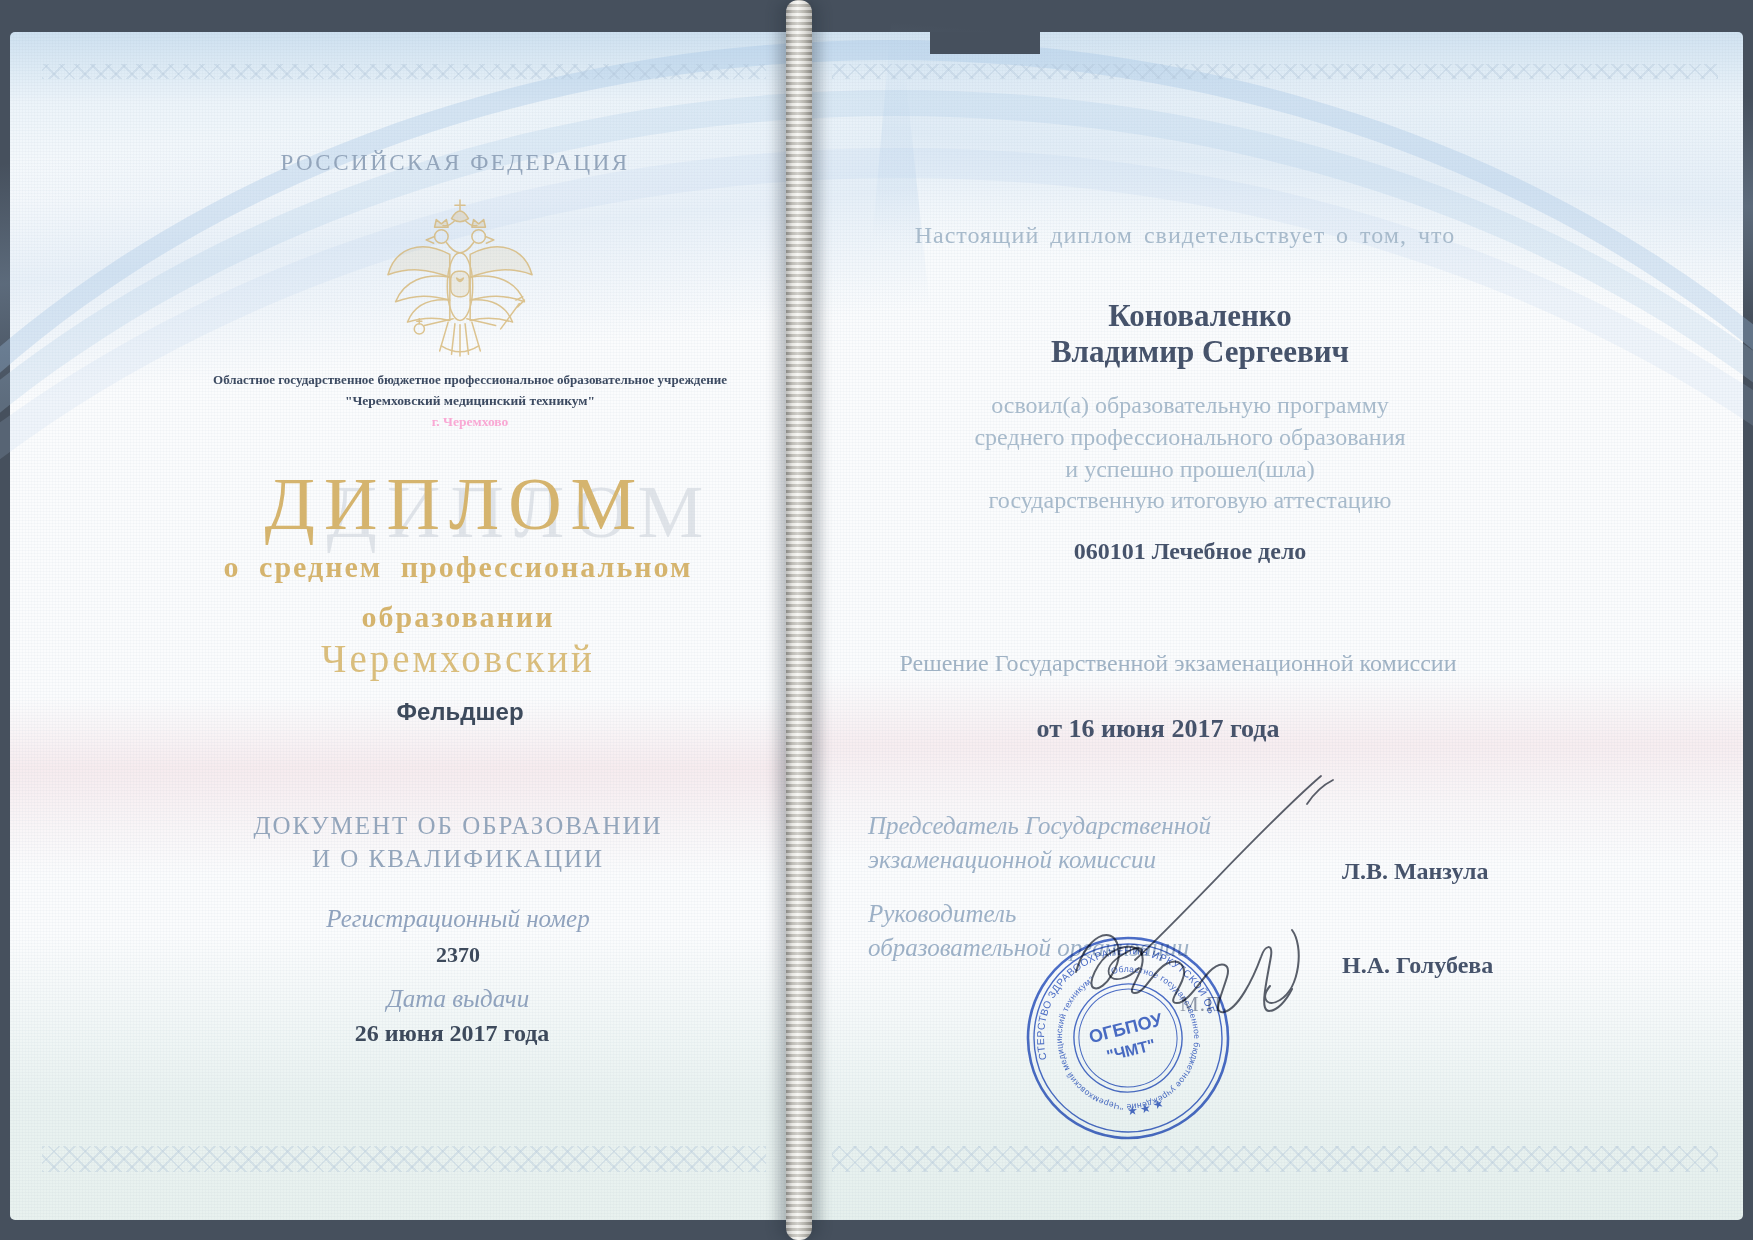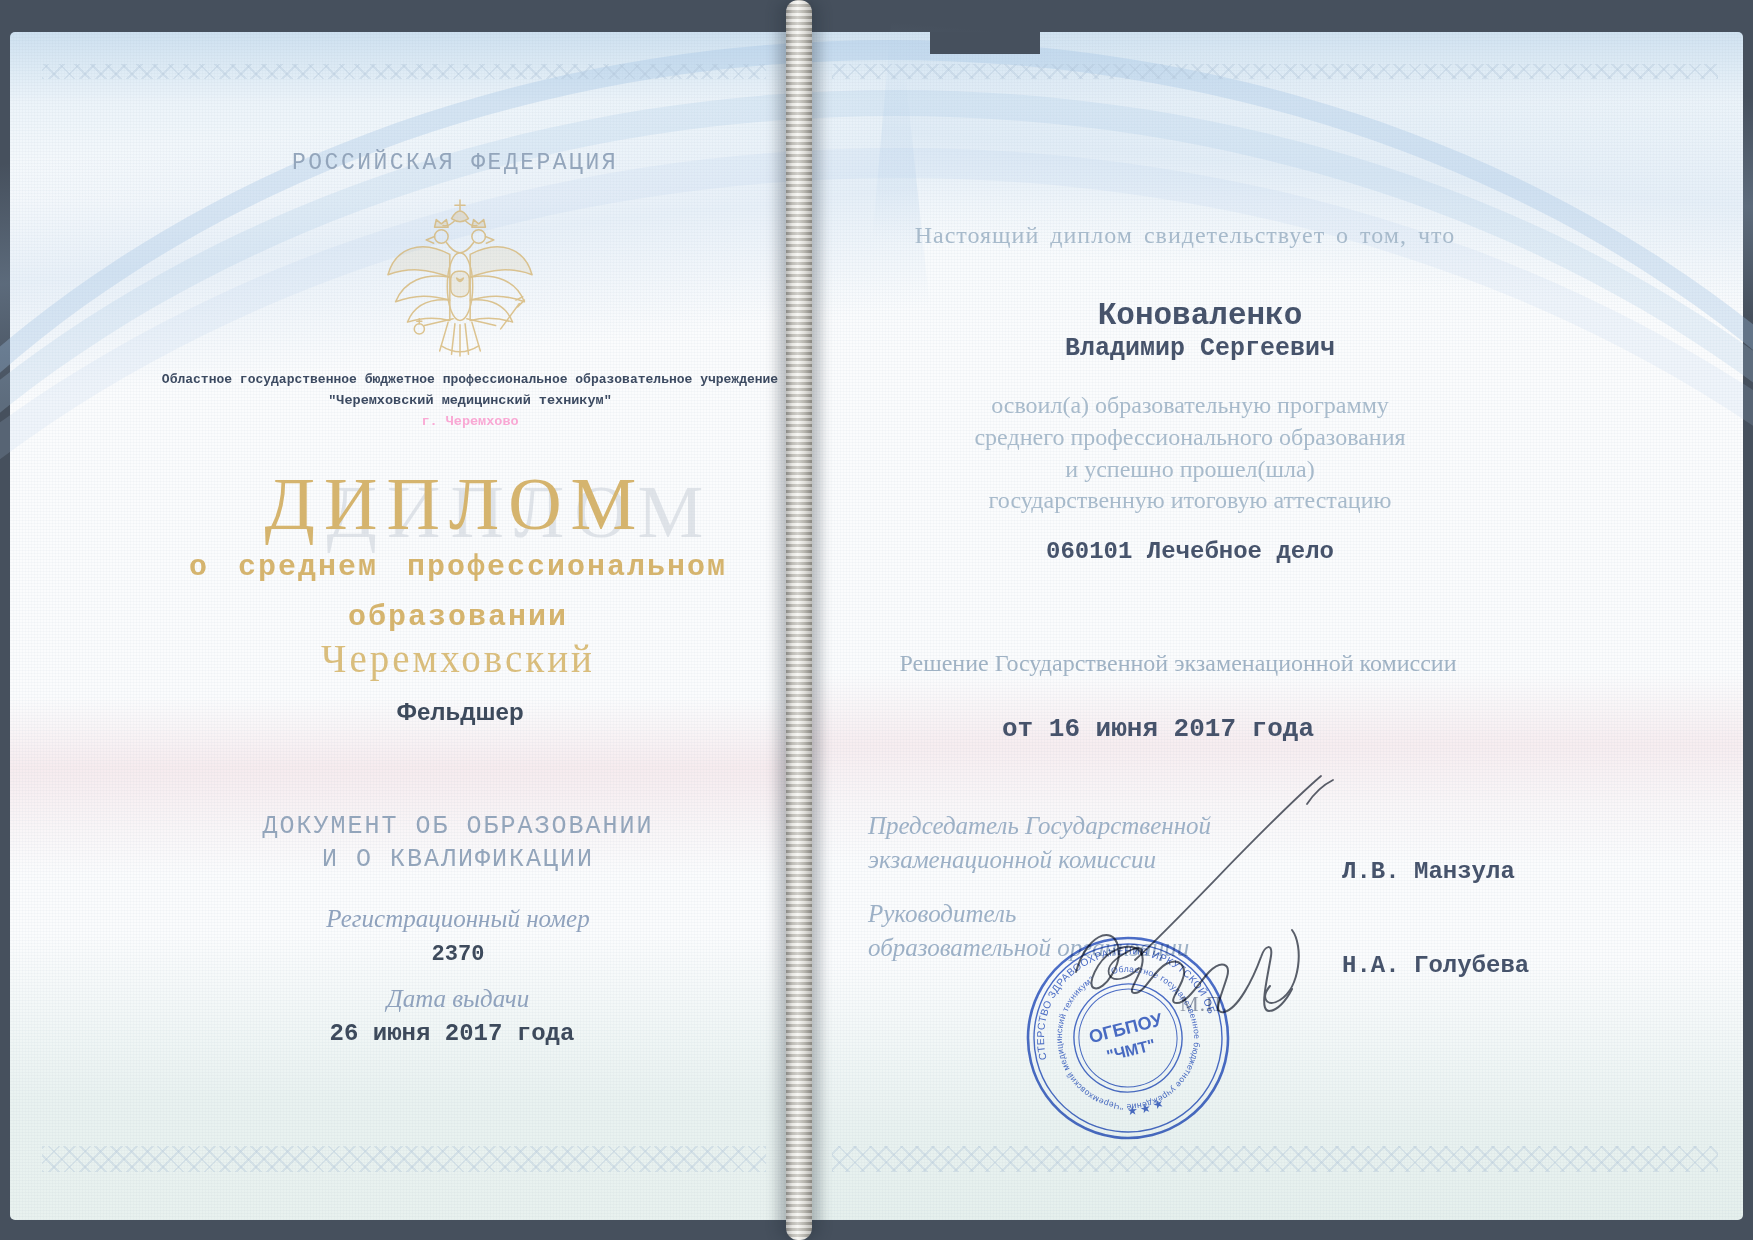--- a/index.html
+++ b/index.html
@@ -46,23 +46,23 @@
     background:
       repeating-linear-gradient(0deg, rgba(255,255,255,.4) 0 3px, rgba(120,118,112,.28) 3px 6px),
       linear-gradient(90deg,#8f8f8c 0%,#d9d7d1 25%,#f3f2ed 45%,#d0cec7 70%,#8e8c86 100%);
     box-shadow:-9px 0 12px rgba(40,50,60,.28), 9px 0 12px rgba(40,50,60,.28);
   }
   .cover-notch{position:absolute;left:930px;top:32px;width:110px;height:22px;background:#46505d;}
   
   .c{position:absolute;transform:translateX(-50%);text-align:center;white-space:pre;}
   .l{position:absolute;white-space:pre;}
   .it{font-style:italic;}
-  .b{font-weight:bold;font-family:Liberation Mono, monospace;}
+  .b{font-weight:bold;}
   .gold{color:#d5b46e;}
-  .mblue{color:#93a5bb;font-family:Liberation Mono, monospace;}
+  .mblue{color:#93a5bb;}
   .lblue{color:#a7bacb;text-align:right;}
   .red{color:#c4766b;}
   .ghost{color:#c6cdd6;opacity:.5;}
   svg.emblem{position:absolute;left:460px;top:195px;transform:translateX(-50%);opacity:.85;}
   svg.stampsvg{position:absolute;left:1012px;top:922px;transform:rotate(-14deg);mix-blend-mode:multiply;opacity:.92;}
   svg.sig{position:absolute;mix-blend-mode:multiply;}
 </style>
 </head>
 <body>
 
@@ -136,21 +136,21 @@
 
   <div class="c it" style="left:458px;top:905px;font-size:25px;color:#8fa2bd;">Регистрационный номер</div>
   <div class="c b" style="left:458px;top:942px;font-size:22px;color:#3d4a5c;">2370</div>
 
   <div class="c it" style="left:458px;top:985px;font-size:25px;color:#8fa2bd;">Дата выдачи</div>
   <div class="c b" style="left:452px;top:1020px;font-size:24px;color:#3d4a5c;">26 июня 2017 года</div>
 
   <div class="c lblue" style="left:1185px;top:222px;font-size:24px;letter-spacing:1px;word-spacing:4px;">Настоящий диплом свидетельствует о том, что</div>
 
   <div class="c b" style="left:1200px;top:298px;font-size:31px;color:#46536b;">Коноваленко</div>
-  <div class="c b" style="left:1200px;top:334px;font-size:25px;color:#46536b;text-align:right;">Владимир Сергеевич</div>
+  <div class="c b" style="left:1200px;top:334px;font-size:31px;color:#46536b;text-align:right;">Владимир Сергеевич</div>
 
   <div class="c lblue" style="left:1190px;top:424px;font-size:24px;">среднего профессионального образования</div>
   <div class="c lblue" style="left:1190px;top:392px;font-size:24px;">освоил(а) образовательную программу</div>
   <div class="c lblue" style="left:1190px;top:456px;font-size:24px;">и успешно прошел(шла)</div>
   <div class="c lblue" style="left:1190px;top:487px;font-size:24px;">государственную итоговую аттестацию</div>
 
   <div class="c b" style="left:1190px;top:538px;font-size:24px;color:#46536b;">060101 Лечебное дело</div>
 
   <div class="c" style="left:1178px;top:650px;font-size:24px;color:#9fb2c4;">Решение Государственной экзаменационной комиссии</div>
   <div class="c b" style="left:1158px;top:714px;font-size:26px;color:#46536b;">от 16 июня 2017 года</div>

